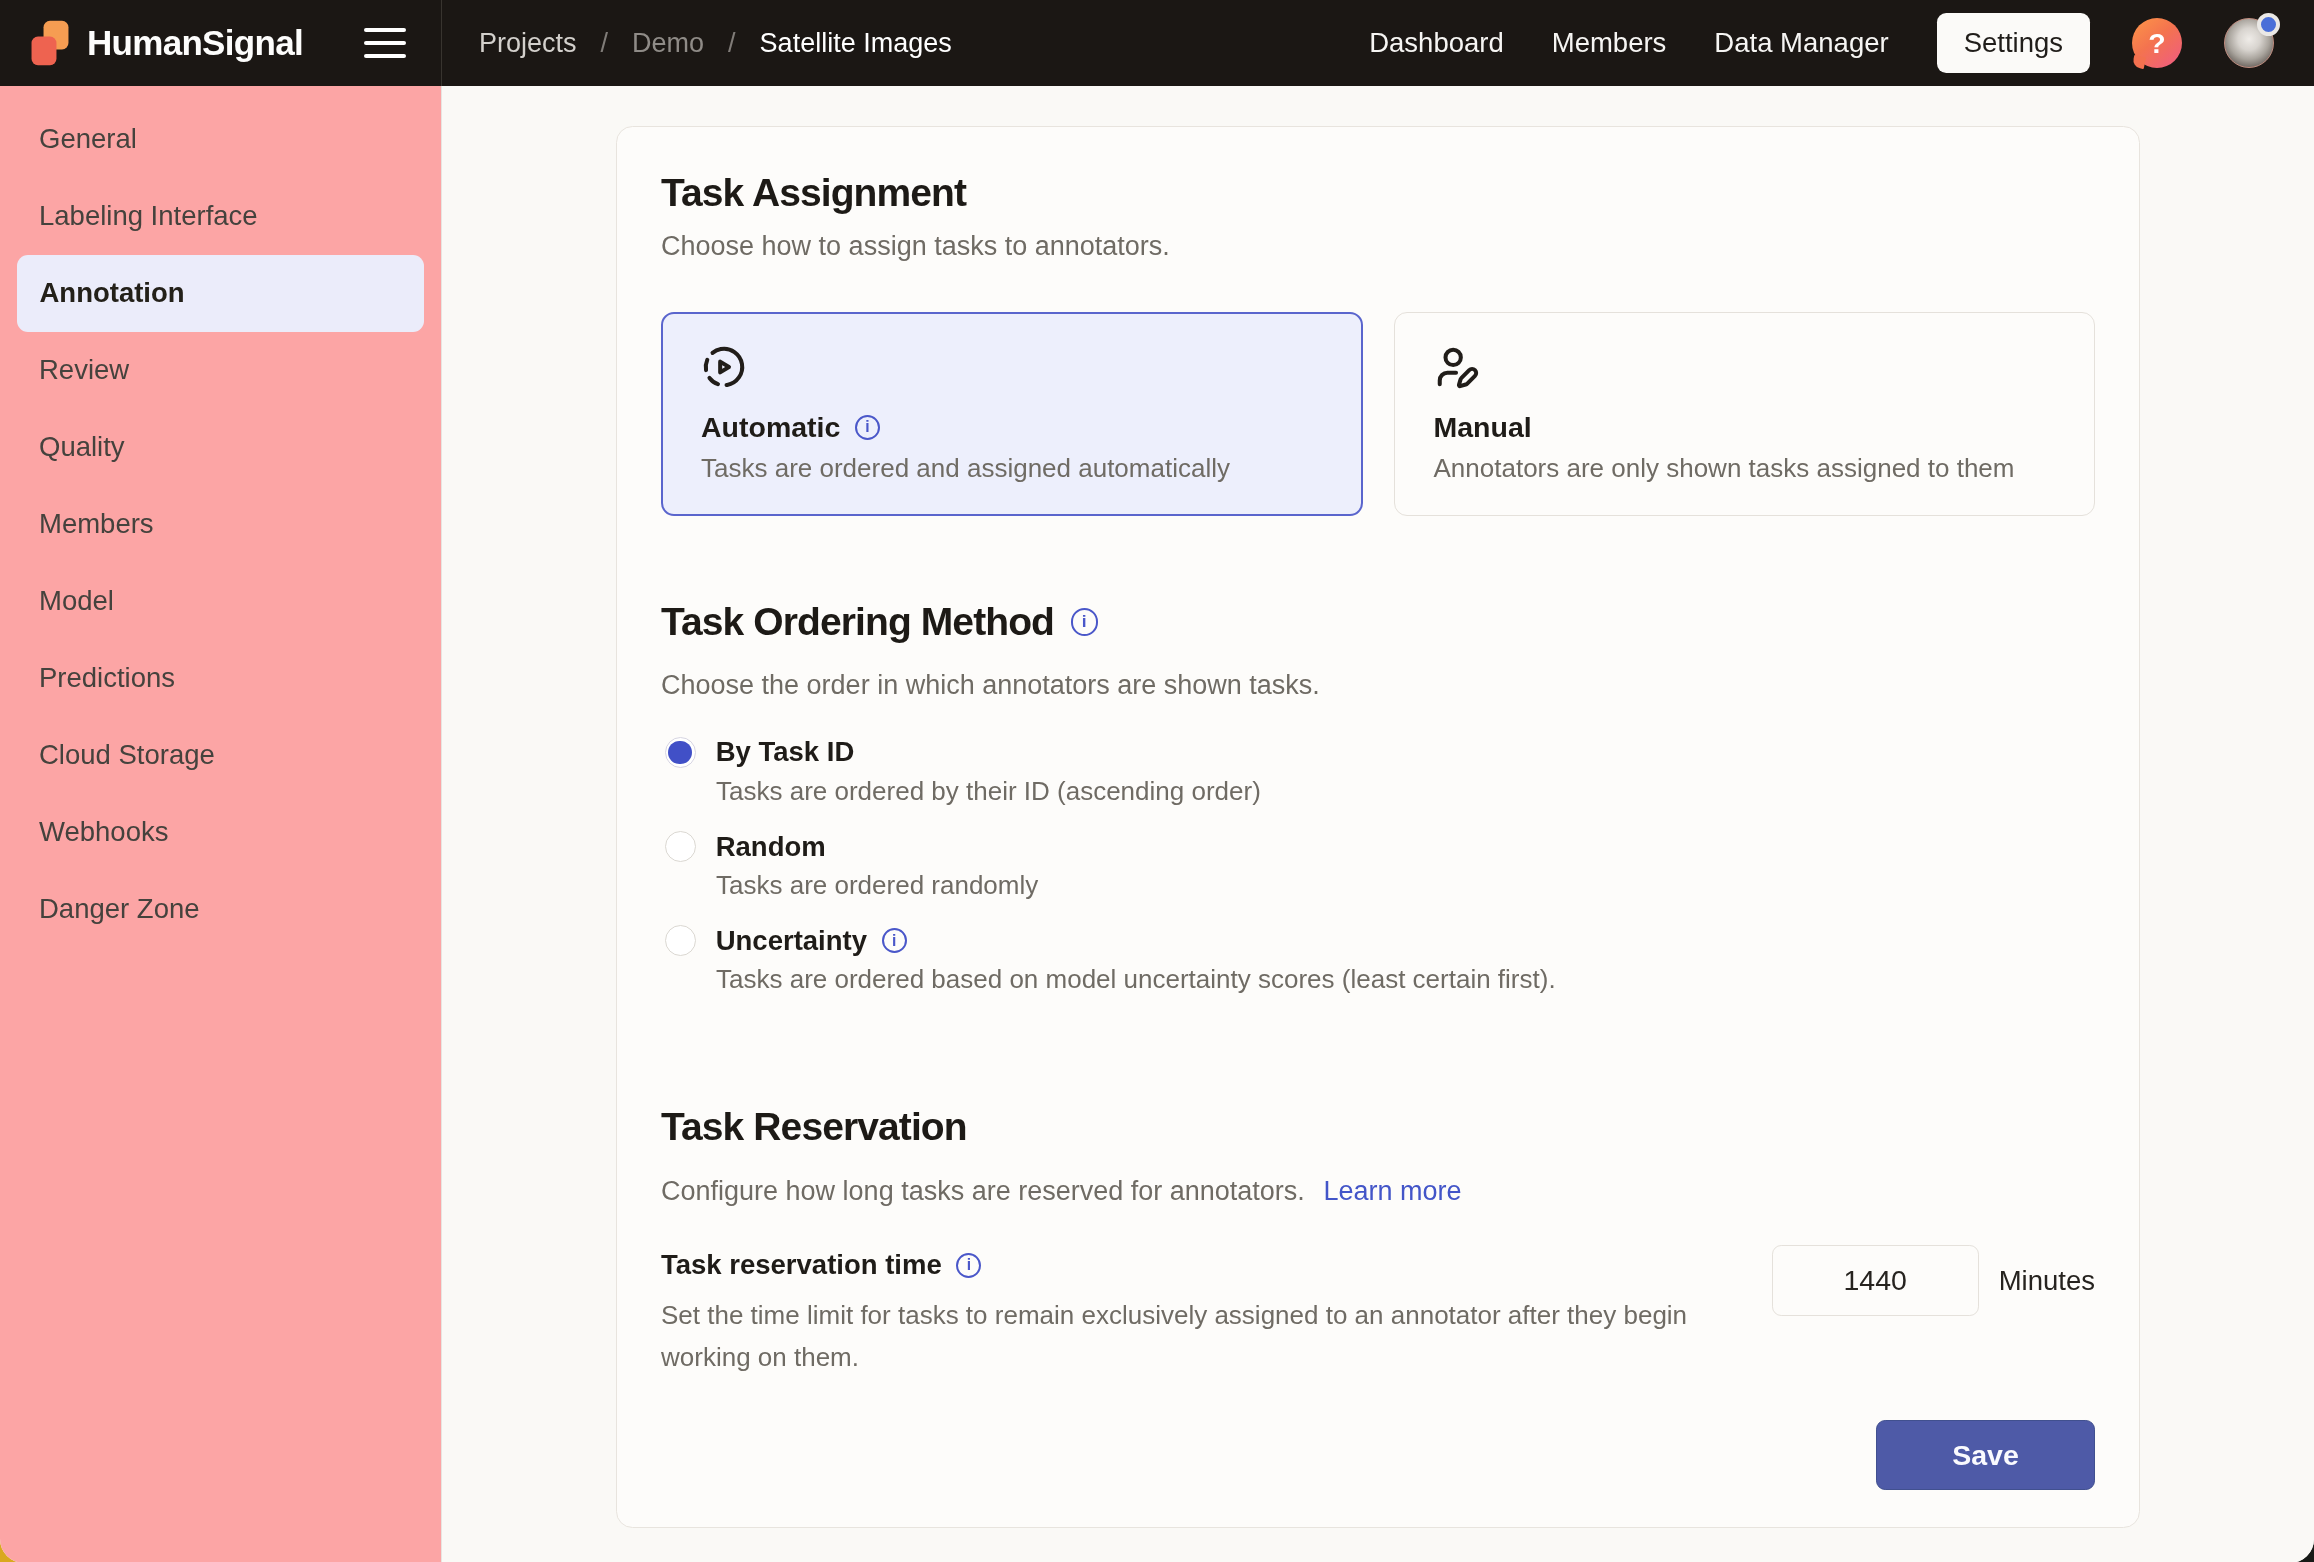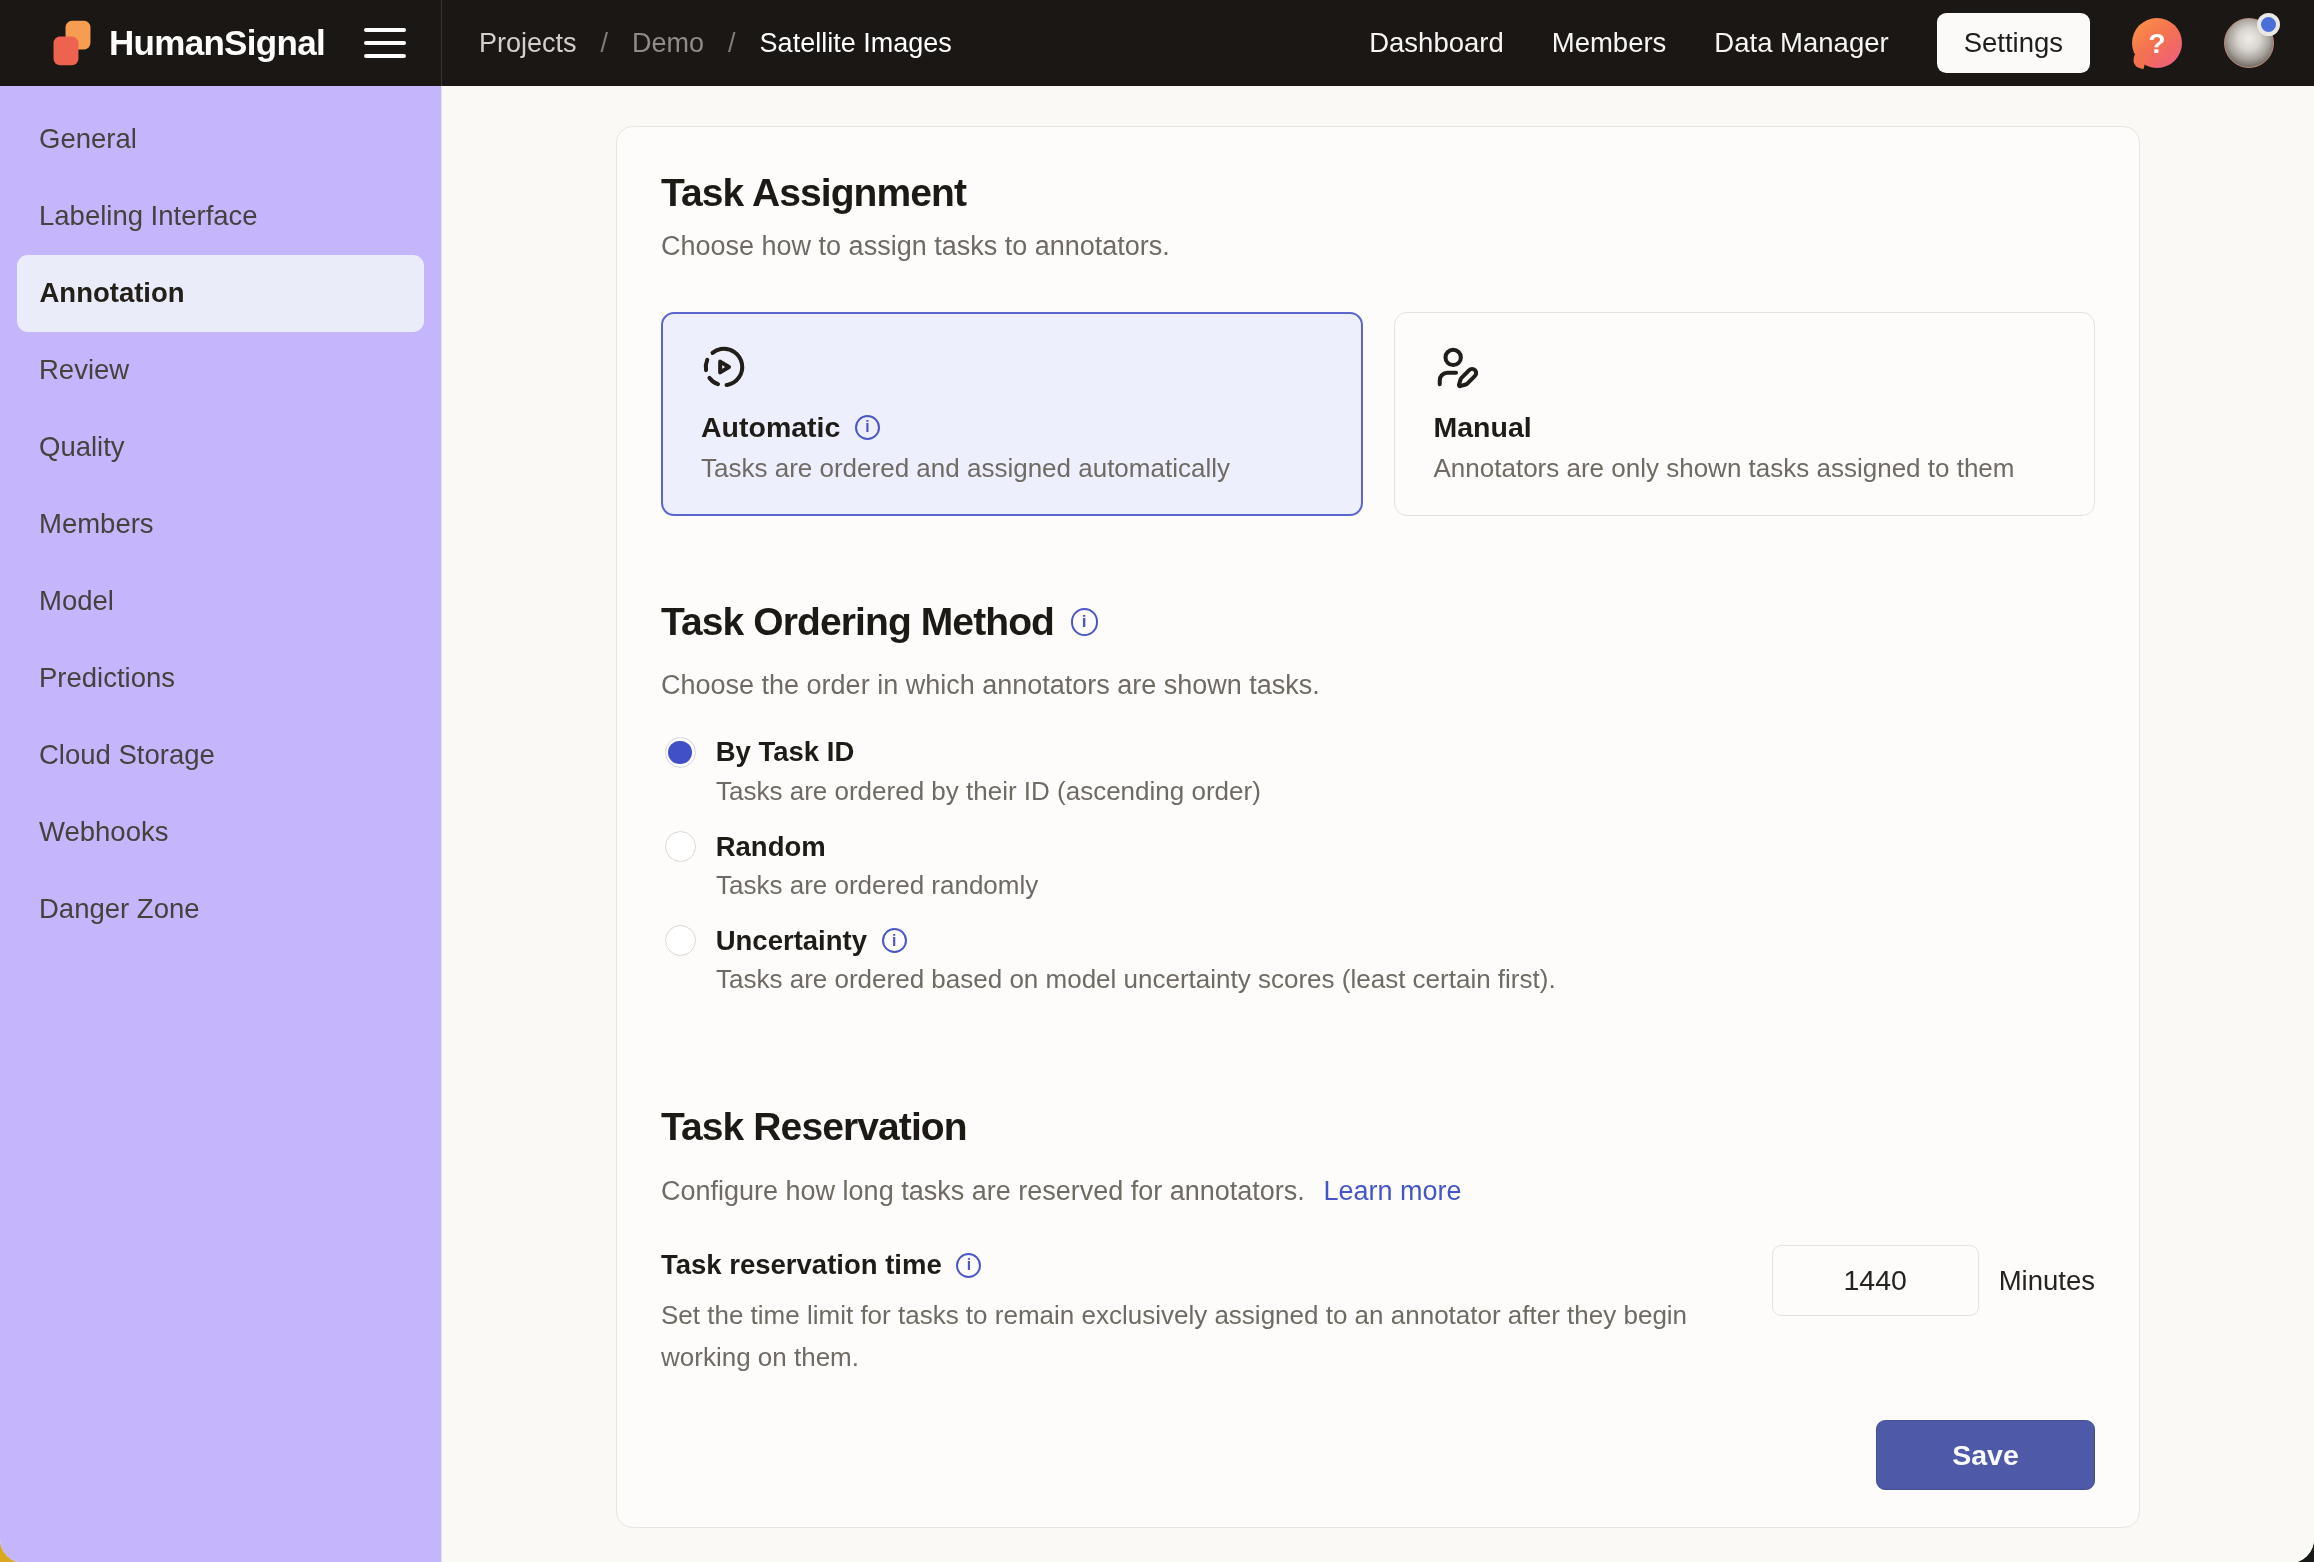--- a/index.html
+++ b/index.html
@@ -23,21 +23,21 @@
 
   
   .header {
     position:absolute; top:0; left:0; right:0; height:86px;
     background:#1b1714; color:#fff;
     display:flex; align-items:center;
     padding-right:40px;
   }
   .brand {
     width:442px; height:100%; flex:0 0 auto;
-    display:flex; align-items:center; padding-left:48px;
+    display:flex; align-items:center; padding-left:26px;
     border-right:0.9px solid #38342f;
   }
   .logo-icon { width:48px; height:48px; flex:0 0 auto; }
   .wordmark { margin-left:13px; font-size:35px; font-weight:600; letter-spacing:-0.7px; color:#fdfdfc; white-space:nowrap; }
   .hamburger { margin-left:auto; margin-right:35px; width:42px; display:flex; flex-direction:column; gap:8.3px; cursor:pointer; }
   .hamburger i { display:block; height:4.6px; background:#ffffff; border-radius:2.8px; }
 
   .breadcrumb { margin-left:37px; display:flex; align-items:center; gap:24px; font-size:27px; white-space:nowrap; }
   .bc-root    { color:#d3d0cc; cursor:pointer; }
   .bc-sep     { color:#807c78; }
@@ -69,21 +69,21 @@
     background:radial-gradient(circle at 50% 42%, #efece8 0%, #d8d4cf 30%, #a9a49d 55%, #6d6660 78%, #433d38 100%);
   }
   .badge {
     position:absolute; top:-4.6px; right:-6.4px; width:23px; height:23px;
     border-radius:50%; background:#4a6fd8; border:4.6px solid #eae8e5;
   }
 
   
   .sidebar {
     position:absolute; top:86px; left:0; bottom:0; width:442px;
-    background:#c4b5fd; border-right:0.9px solid #e8e5e1;
+    background:#fca5a5; border-right:0.9px solid #e8e5e1;
     padding-top:14.7px;
   }
   .side-item {
     height:77px; display:flex; align-items:center;
     padding-left:39px; font-size:27.5px; color:#45423d; cursor:pointer; white-space:nowrap;
   }
   .side-item.active {
     background:#ebecfa; border-radius:11px;
     margin:0 17.4px 0 16.5px; padding-left:23px;
     font-weight:700; color:#232019;

